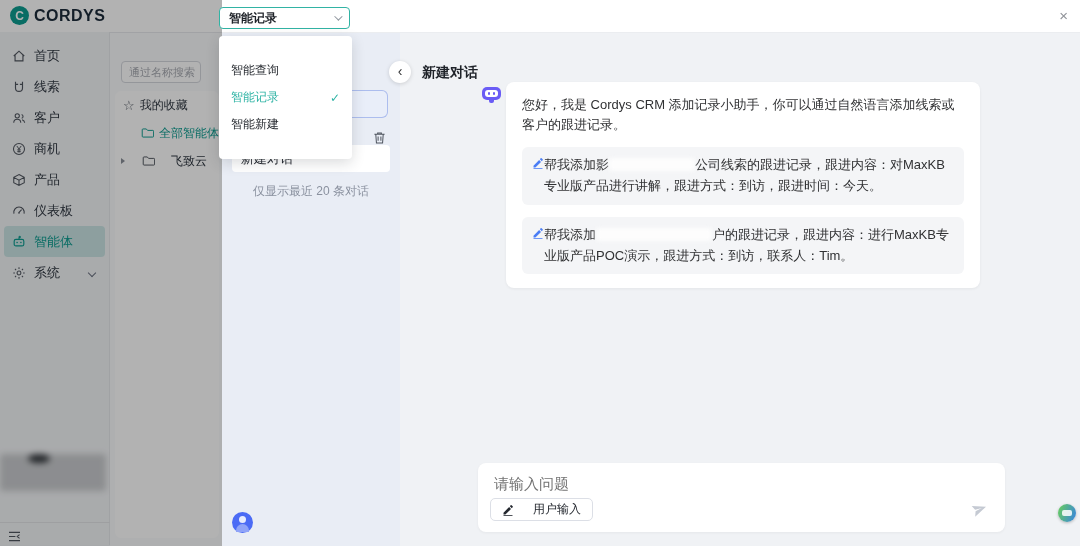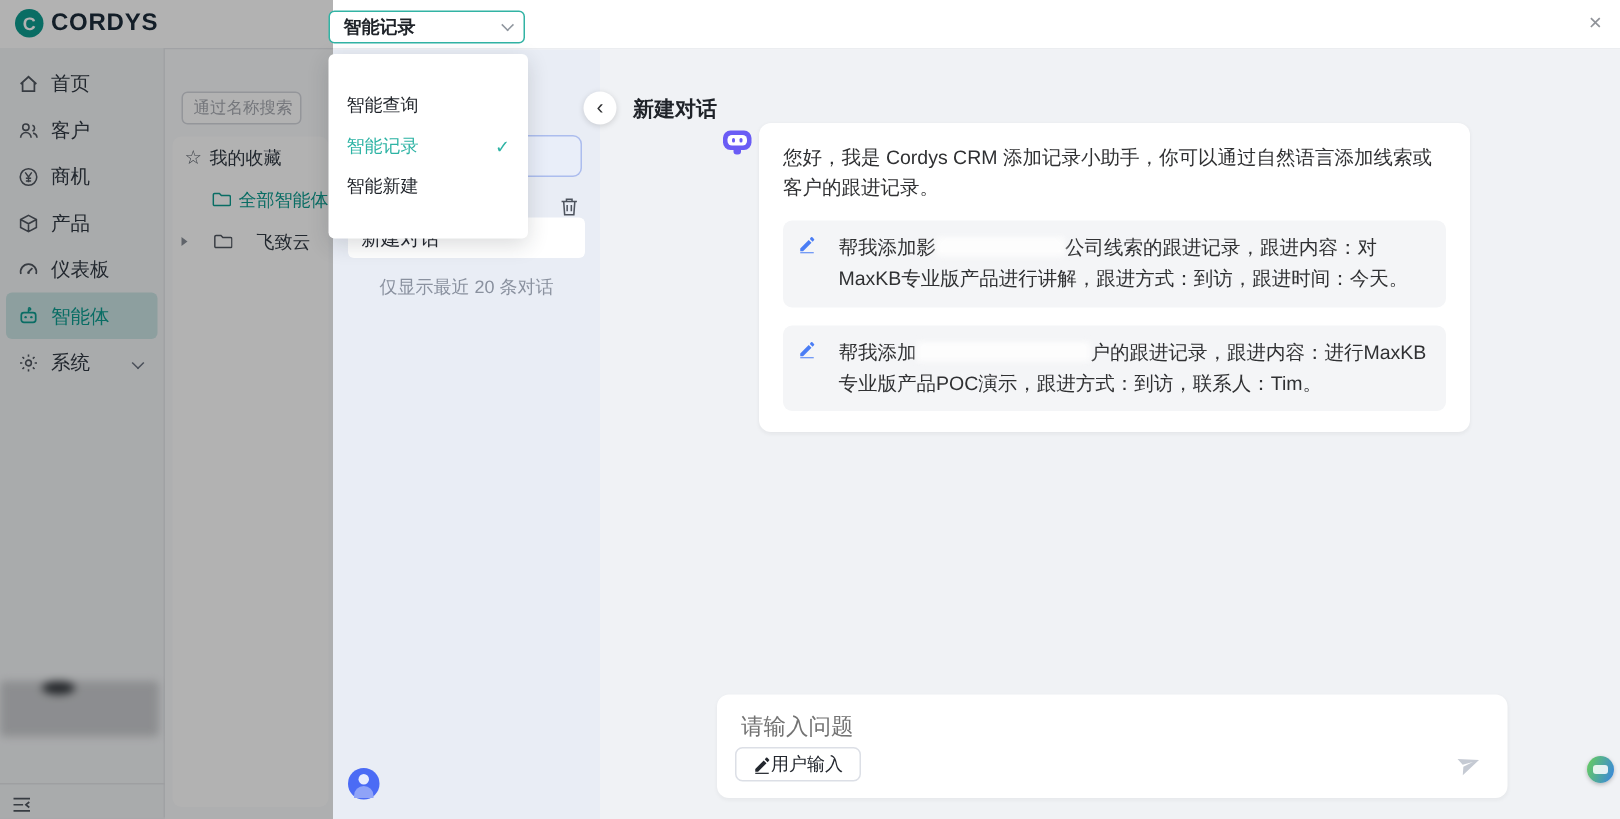--- a/index.html
+++ b/index.html
@@ -57,29 +57,29 @@
 
   .robot { position:absolute; left:82px; top:52px; width:19px; height:18px; }
   .robot .head { position:absolute; left:0; top:2px; width:19px; height:13px; background:#6a5cf5; border-radius:5px; }
   .robot .face { position:absolute; left:3px; top:5px; width:13px; height:7px; background:#fff; border-radius:3px; }
   .robot .eye { position:absolute; top:7px; width:2px; height:3px; background:#6a5cf5; border-radius:1px; }
   .robot .e1 { left:6px; } .robot .e2 { left:11px; }
   .robot .chin { position:absolute; left:7px; top:15px; width:5px; height:3px; background:#6a5cf5; border-radius:0 0 2px 2px; }
 
   .welcome-card { position:absolute; left:106px; top:49px; width:474px; background:#fff; border-radius:8px; box-shadow:0 1px 3px rgba(31,35,41,.06); padding:13px 16px 14px; }
   .welcome-text { font-size:13px; color:#303133; line-height:1.55; }
-  .sug { display:flex; gap:15px; background:#f4f5f7; border-radius:6px; padding:8px 10px; margin-top:12px; cursor:pointer; }
+  .sug { display:flex; gap:0; background:#f4f5f7; border-radius:6px; padding:8px 10px; margin-top:12px; cursor:pointer; }
   .sug svg { flex:0 0 auto; margin-top:2px; }
   .sug-text { font-size:13px; color:#303133; line-height:1.6; }
   .redact { display:inline-block; height:13px; background:#fdfdfd; border-radius:2px; filter:blur(2px); vertical-align:-2px; }
   .redact.w1 { width:86px; } .redact.w2 { width:116px; }
 
   .input-card { position:absolute; left:78px; top:430px; width:527px; height:69px; background:#fff; border-radius:8px; box-shadow:0 1px 3px rgba(31,35,41,.05); }
   .input-ph { position:absolute; left:16px; top:12px; font-size:15px; color:#737373; }
-  .userinput-btn { position:absolute; left:12px; bottom:11px; height:23px; display:flex; align-items:center; gap:0; padding:0 11px; border:1px solid #dcdfe6; border-radius:5px; background:#fff; font-size:12px; color:#23272e; cursor:pointer;font-family:Liberation Serif, serif; }
+  .userinput-btn { position:absolute; left:12px; bottom:11px; height:23px; display:flex; align-items:center; gap:19px; padding:0 11px; border:1px solid #dcdfe6; border-radius:5px; background:#fff; font-size:12px; color:#23272e; cursor:pointer;font-family:Liberation Serif, serif; }
   .send-icon { position:absolute; right:17px; bottom:14px; cursor:pointer; }
   .maxkb-float { position:absolute; right:4px; bottom:24px; width:18px; height:18px; border-radius:50%; background:linear-gradient(110deg,#62c46d 15%,#3e8ecf 85%); box-shadow:0 1px 3px rgba(0,0,0,.25); }
   .maxkb-float::before { content:""; position:absolute; left:4px; top:6px; width:10px; height:6px; border-radius:2px; background:rgba(255,255,255,.85); }
 
   
   .agent-select { position:absolute; left:219px; top:7px; width:131px; height:22px; z-index:10; background:#fff; border:1px solid #32b3a4; border-radius:4px; display:flex; align-items:center; justify-content:space-between; padding:0 9px; cursor:pointer; }
   .agent-select .val { font-size:12px; font-weight:bold; color:#1f2329; }
   .sel-chevron { width:6px; height:6px; border-right:1.3px solid #8f969e; border-bottom:1.3px solid #8f969e; transform:rotate(45deg) translateY(-2px); }
   .agent-menu { position:absolute; left:219px; top:36px; width:133px; z-index:10; background:#fff; border-radius:4px; box-shadow:0 4px 14px rgba(31,35,41,.16); padding:21px 0; }
   .menu-item { display:flex; align-items:center; justify-content:space-between; height:27px; padding:0 12px; font-size:12px; color:#1f2329; cursor:pointer; }
@@ -104,20 +104,26 @@
     <div class="sidebar">
       <div class="nav">
         <div class="nav-item">
           <svg class="ico" width="14" height="14" viewBox="0 0 16 16">
               <path d="M2 8 L8 2.5 L14 8 M3.5 7 V13.5 H12.5 V7" fill="none" stroke="#50565f" stroke-width="1.3"></path>
             </svg>
           <span>首页</span>
         </div>
         <div class="nav-item">
           <svg class="ico" width="14" height="14" viewBox="0 0 16 16">
+              <path d="M4 2 V9 a4 4 0 0 0 8 0 V2 M4 5 H7 M9 5 H12" fill="none" stroke="#50565f" stroke-width="1.3"></path>
+            </svg>
+          <span>线索</span>
+        </div>
+        <div class="nav-item">
+          <svg class="ico" width="14" height="14" viewBox="0 0 16 16">
               <circle cx="6" cy="5.5" r="2.4" fill="none" stroke="#50565f" stroke-width="1.2"></circle>
               <path d="M2 13.5 a4 4 0 0 1 8 0 M11 4 a2.3 2.3 0 0 1 0 4.4 M11.5 10 a4 4 0 0 1 3 3.5" fill="none" stroke="#50565f" stroke-width="1.2"></path>
             </svg>
           <span>客户</span>
         </div>
         <div class="nav-item">
           <svg class="ico" width="14" height="14" viewBox="0 0 16 16">
               <circle cx="8" cy="8" r="6.3" fill="none" stroke="#50565f" stroke-width="1.2"></circle>
               <path d="M5.5 4.5 L8 8 L10.5 4.5 M8 8 V12 M6 9 H10 M6 11 H10" fill="none" stroke="#50565f" stroke-width="1.1"></path>
             </svg>

